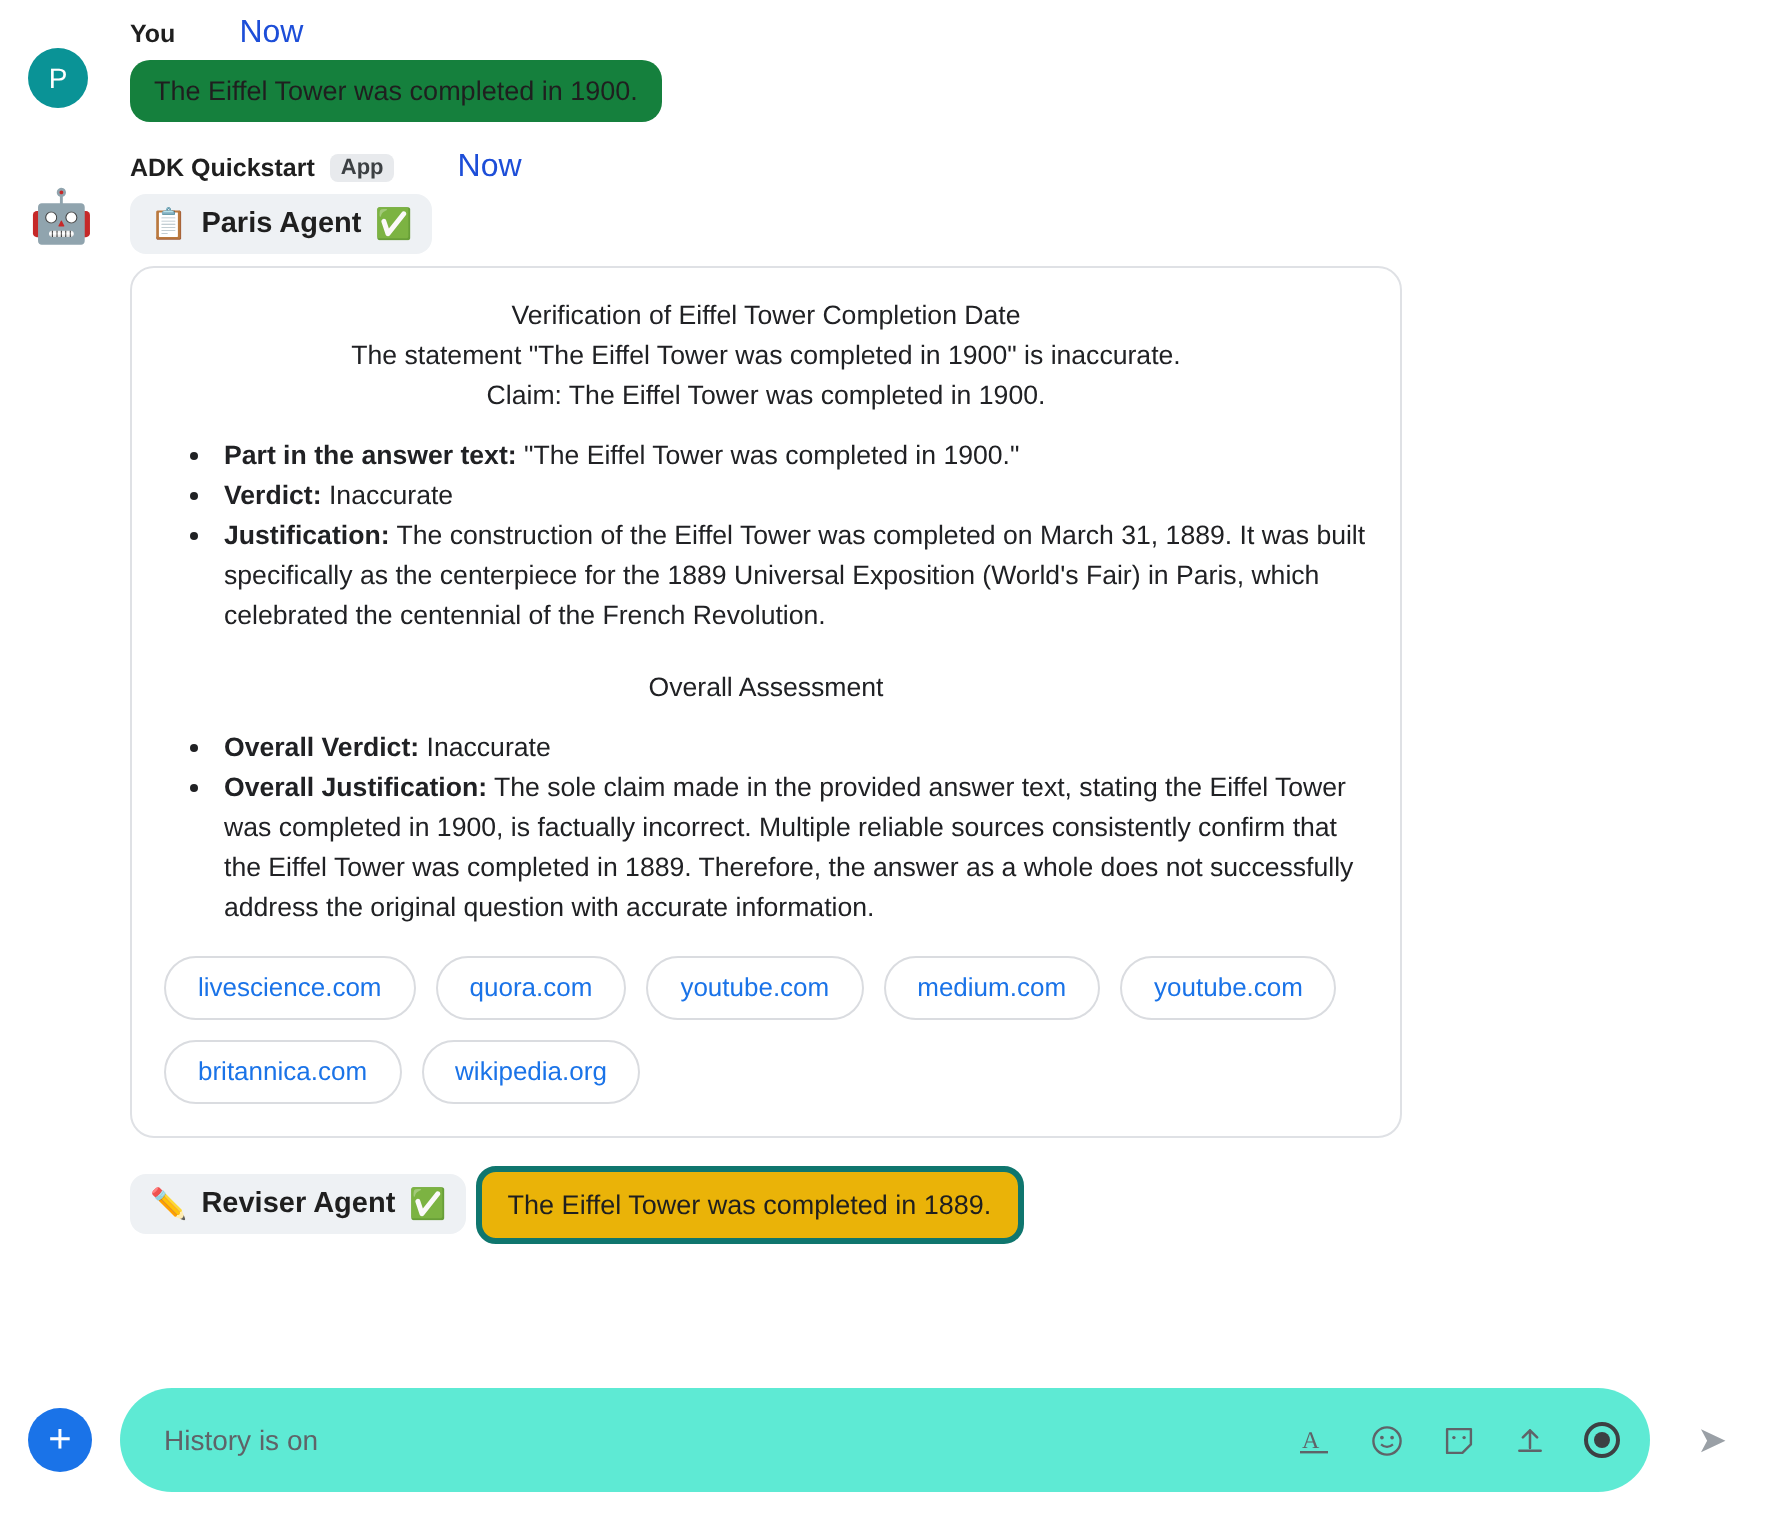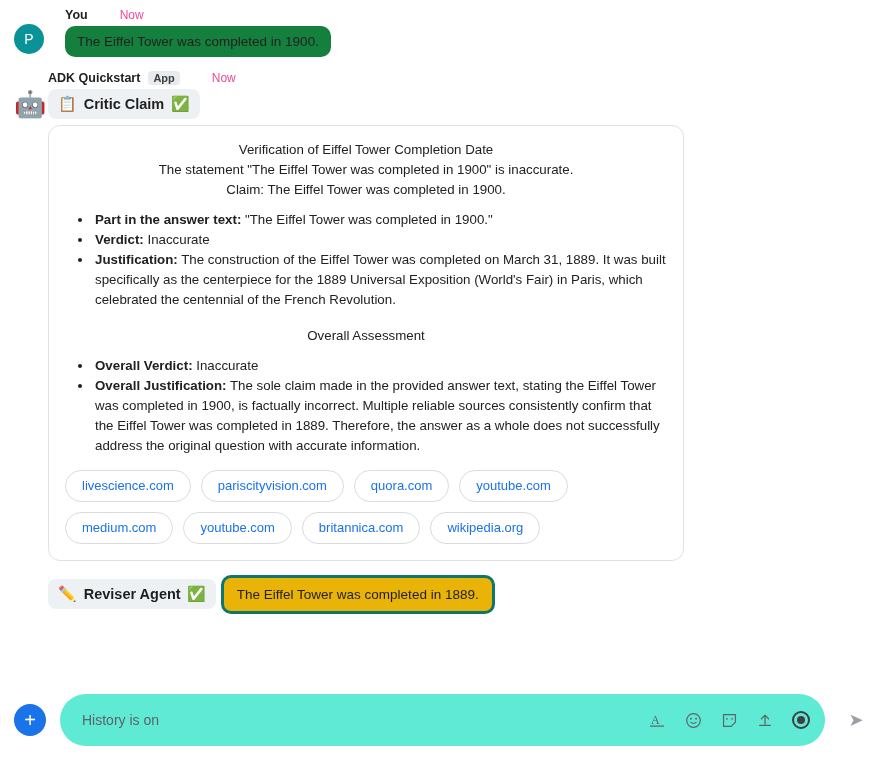--- a/index.html
+++ b/index.html
@@ -39,21 +39,21 @@
     flex: 0 0 auto;
     margin-top: 16px;
   }
   .user-col { margin-left: 21px; }
   .meta-row {
     display: flex; align-items: center; gap: 8px;
     font-size: 12.5px;
     margin-bottom: 4px;
   }
   .meta-name { font-weight: bold; color: #1f1f1f; font-size: 12.5px; }
-  .meta-time { color: #ec4899; font-size: 12px; padding-left: 24px; }
+  .meta-time { color: #1d4ed8; font-size: 16px; padding-left: 24px; }
   .bubble-user {
     background: #15803d;
     border-radius: 10px;
     padding: 8px 12px;
     font-size: 13.5px;
     color: #1f1f1f;
     display: inline-block;
   }
 
   
@@ -64,21 +64,21 @@
   }
   .avatar-bot {
     width: 34px; height: 34px;
     flex: 0 0 auto;
     margin-top: 16px;
     position: relative;
     font-size: 26px;
     line-height: 34px;
     text-align: center;
   }
-  .app-col { }
+  .app-col { margin-left: 17px; }
   .badge-app {
     background: #e8eaed;
     color: #3c4043;
     border-radius: 4px;
     font-size: 11px;
     padding: 1px 5px;
     font-weight: bold;
   }
 
   .agent-header {
@@ -227,21 +227,21 @@
 
         <div class="meta-row">
           <span class="meta-name">ADK Quickstart</span>
           <span class="badge-app">App</span>
           <span class="meta-time">Now</span>
         </div>
 
         
         <div class="agent-header">
           <span class="emo">📋</span>
-          <span>Critic Claim</span>
+          <span>Paris Agent</span>
           <span class="emo">✅</span>
         </div>
 
         <div class="card">
           <p class="line">Verification of Eiffel Tower Completion Date</p>
           <p class="line">The statement "The Eiffel Tower was completed in 1900" is inaccurate.</p>
           <p class="line">Claim: The Eiffel Tower was completed in 1900.</p>
 
           <ul>
             <li>
@@ -266,21 +266,20 @@
               <span>Inaccurate</span>
             </li>
             <li>
               <span class="b">Overall Justification:</span>
               <span>The sole claim made in the provided answer text, stating the Eiffel Tower was completed in 1900, is factually incorrect. Multiple reliable sources consistently confirm that the Eiffel Tower was completed in 1889. Therefore, the answer as a whole does not successfully address the original question with accurate information.</span>
             </li>
           </ul>
 
           <div class="chips">
             <span class="chip">livescience.com</span>
-            <span class="chip">pariscityvision.com</span>
             <span class="chip">quora.com</span>
             <span class="chip">youtube.com</span>
             <span class="chip">medium.com</span>
             <span class="chip">youtube.com</span>
             <span class="chip">britannica.com</span>
             <span class="chip">wikipedia.org</span>
           </div>
         </div>
 
         

